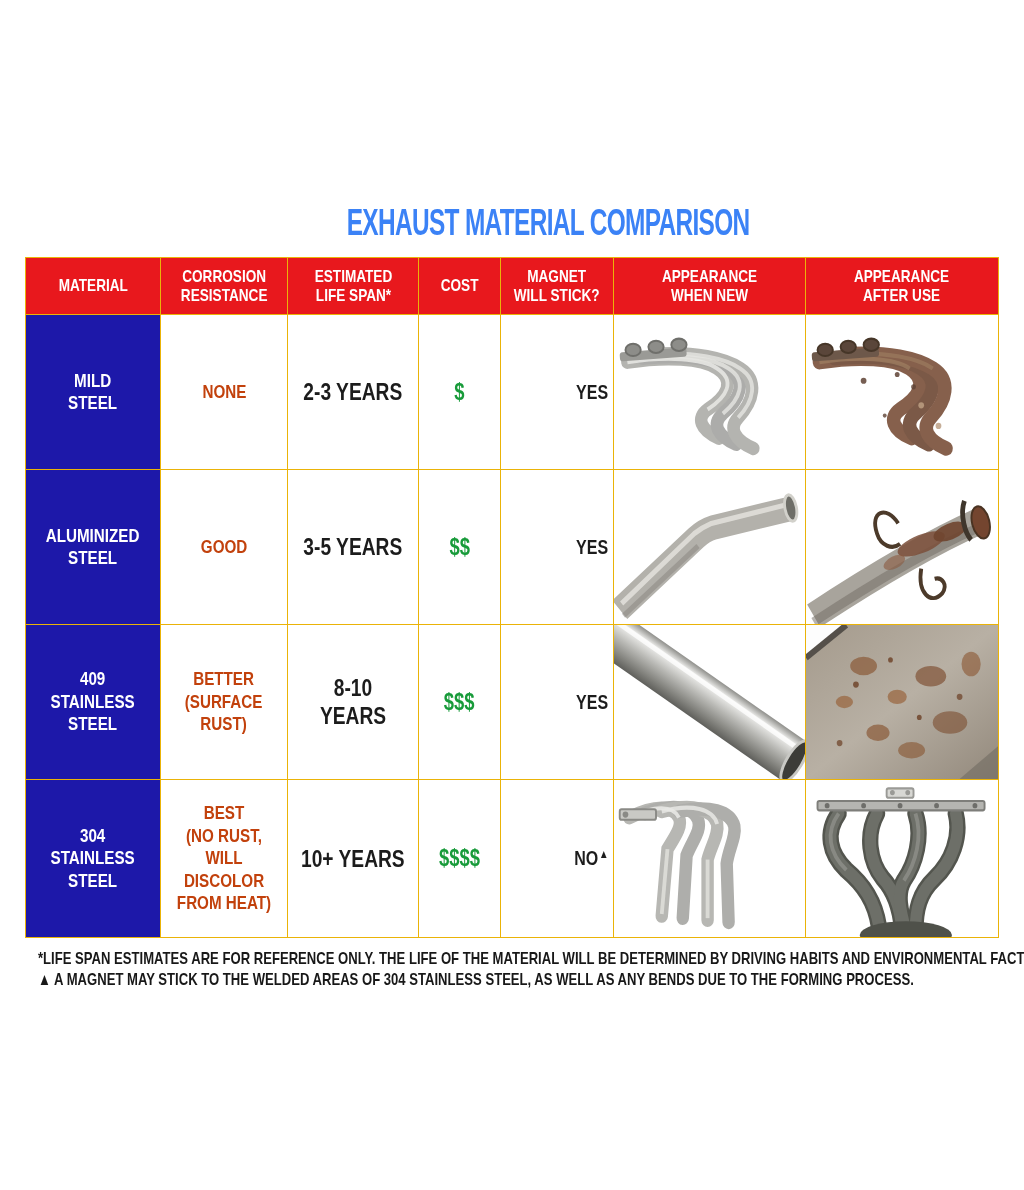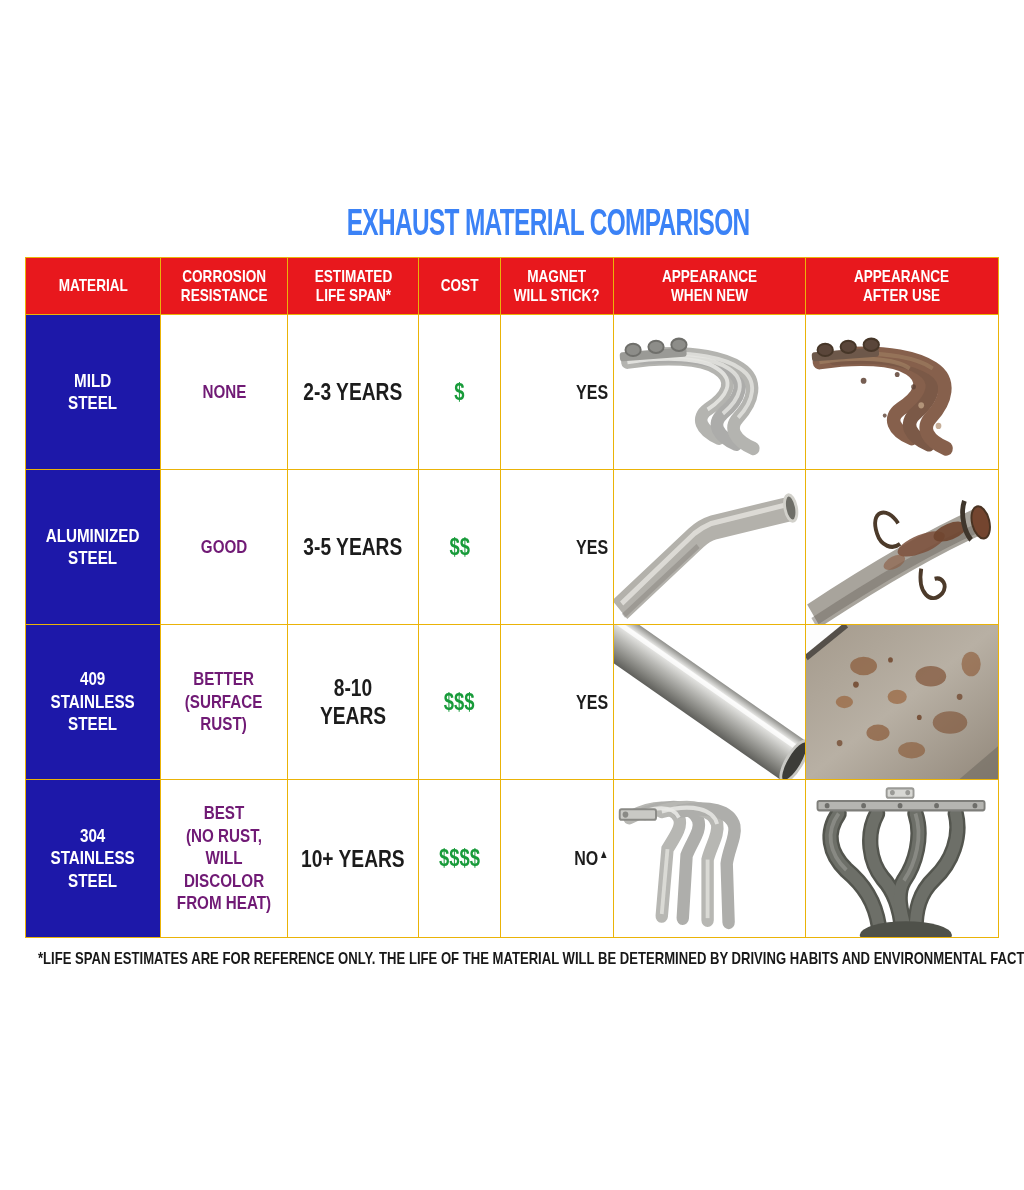--- a/index.html
+++ b/index.html
@@ -20,21 +20,21 @@
   .cmp th,.cmp td{
     border:1px solid #eab308;padding:0;text-align:center;vertical-align:middle;
     overflow:hidden;
   }
   .cmp th{
     background:#e8181d;color:#ffffff;font-size:17px;line-height:1.12;
   }
   td.material{
     background:#1d18a9;color:#ffffff;font-size:19px;line-height:1.18;
   }
-  td.plain{font-size:19px;line-height:1.18;color:#701a75;}
+  td.plain{font-size:19px;line-height:1.18;color:#c2410c;}
   td.lifespan{font-size:24px;color:#1c1c1c;}
   td.cost{font-size:23px;color:#189b3a;letter-spacing:0;}
   td.magnet{font-size:20px;color:#1c1c1c;text-align:right;}
   td.photo{position:relative;background:#ffffff;}
   td.photo svg{position:absolute;left:0;top:0;width:100%;height:100%;display:block;}
   .ml{white-space:pre-line;}
   .sx{display:inline-block;transform:scaleX(.8);}
   sup.mark{font-size:12px;vertical-align:7px;margin-left:1px;}
   .footnotes{
     position:absolute;left:38px;top:948px;width:970px;
@@ -254,13 +254,14 @@
         <circle cx="90" cy="12" r="2.5" fill="#9a9a96"></circle>
         <circle cx="106" cy="12" r="2.5" fill="#9a9a96"></circle>
       </svg>
     </td>
   </tr>
 </tbody>
   </table>
 
 <div class="footnotes">
   <span class="foot-line"><span class="sx-foot">*LIFE SPAN ESTIMATES ARE FOR REFERENCE ONLY. THE LIFE OF THE MATERIAL WILL BE DETERMINED BY DRIVING HABITS AND ENVIRONMENTAL FACTORS.</span></span>
+  <span class="foot-line"><span class="sx-foot">▲ A MAGNET MAY STICK TO THE WELDED AREAS OF 304 STAINLESS STEEL, AS WELL AS ANY BENDS DUE TO THE FORMING PROCESS.</span></span>
 </div>
 
 </body></html>

